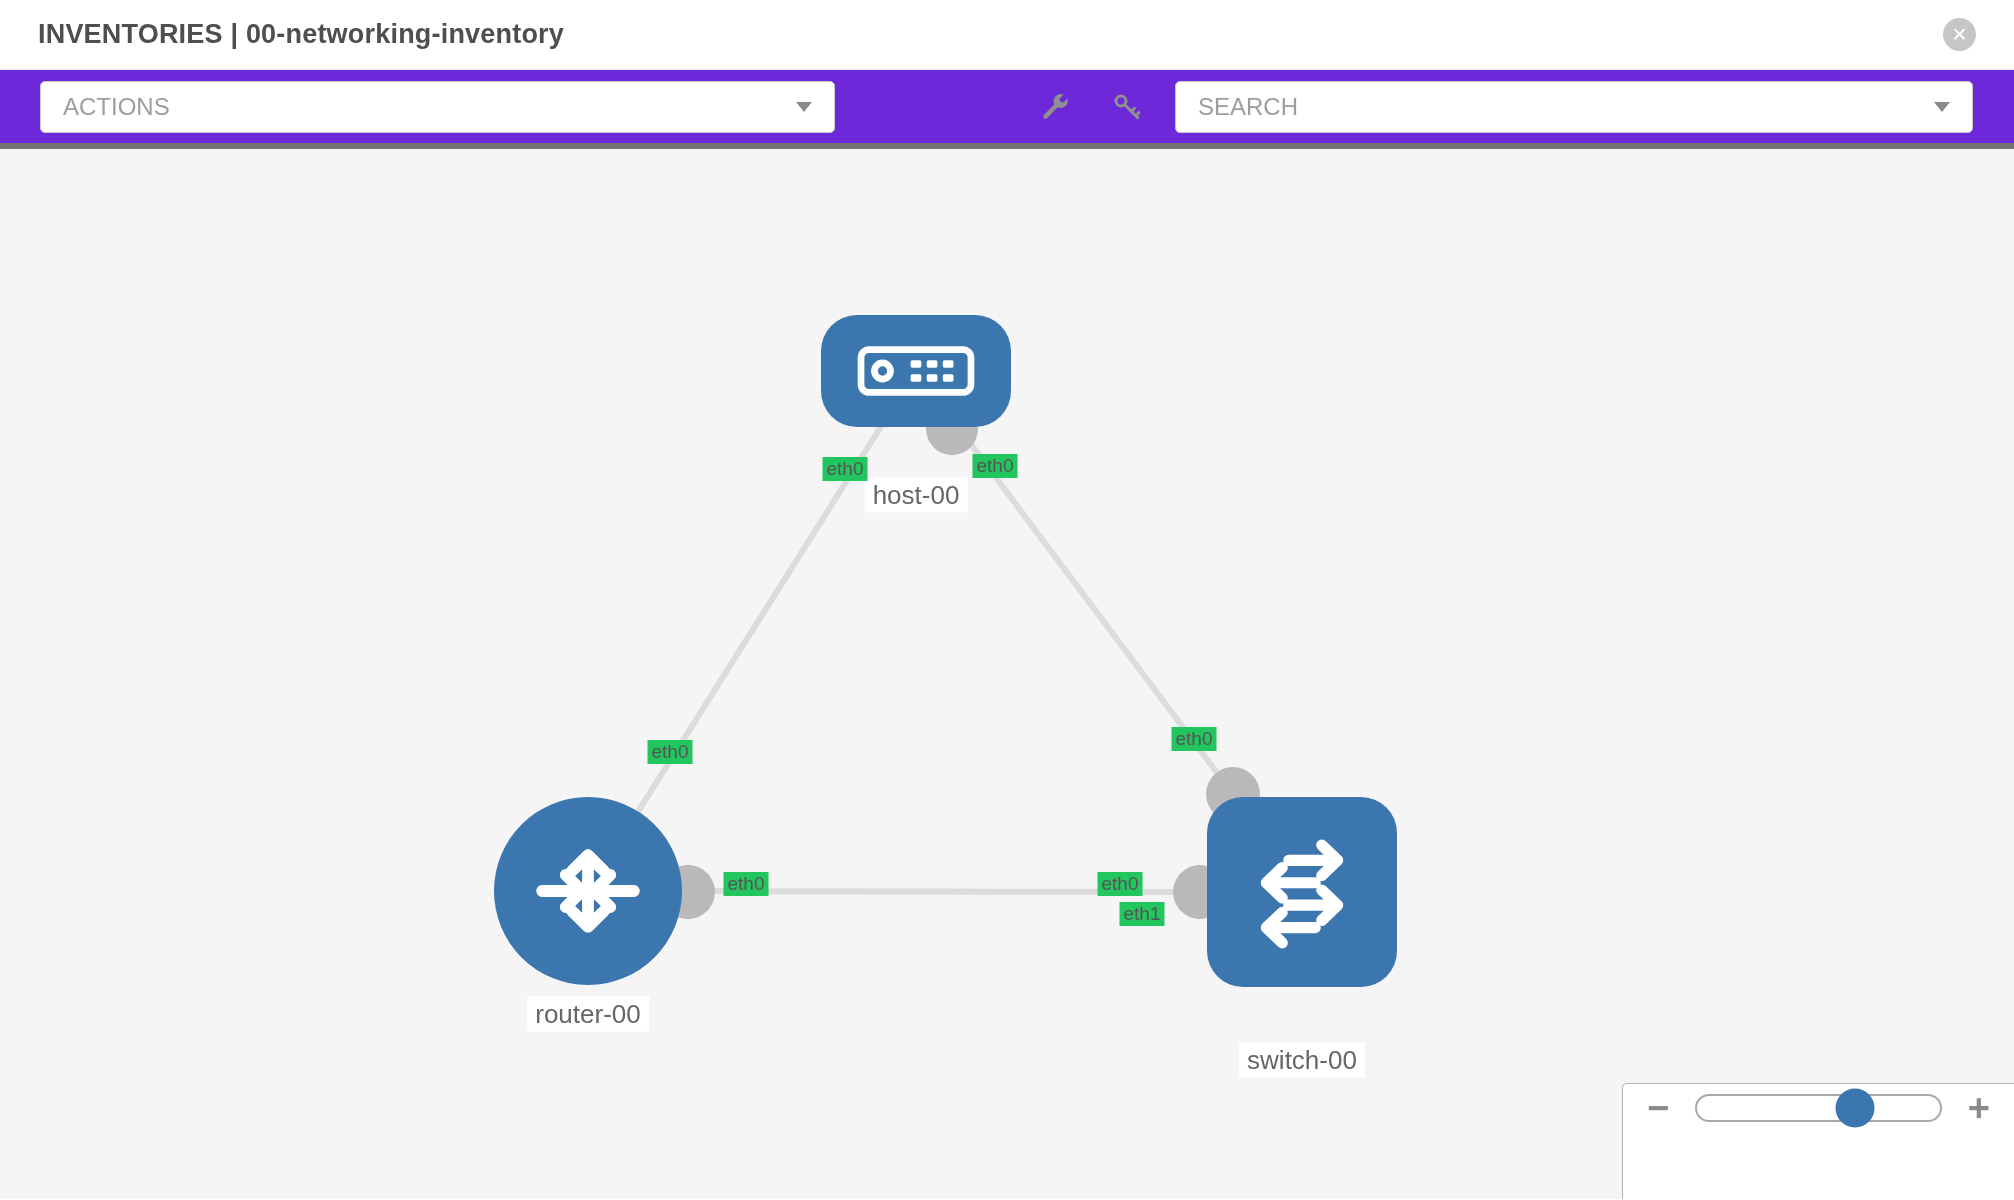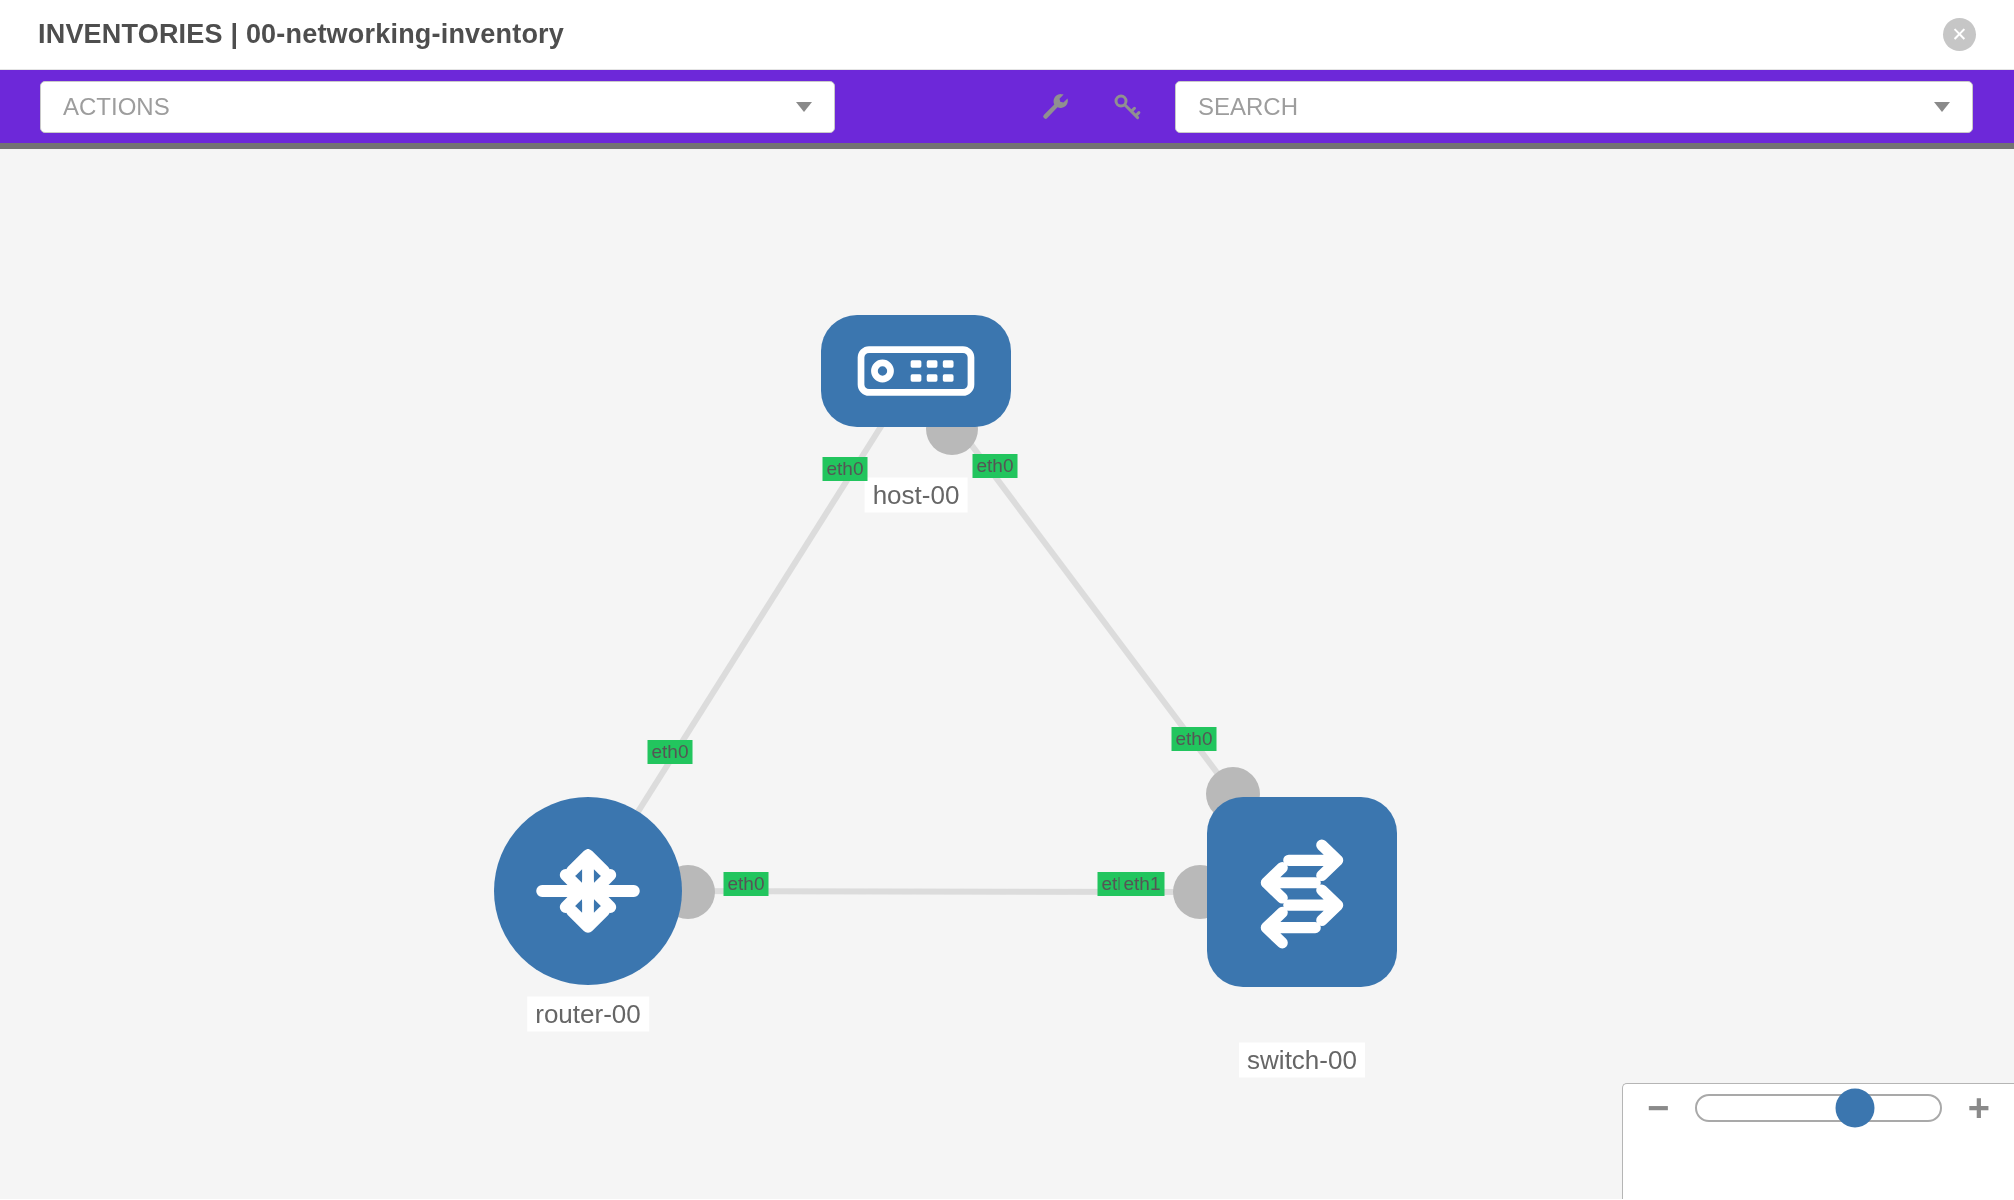--- a/index.html
+++ b/index.html
@@ -150,21 +150,21 @@
     <div class="node-label" style="left:916px; top:307px;margin-top:39px;">host-00</div>
     <div class="node-label" style="left:588px; top:865px;">router-00</div>
     <div class="node-label" style="left:1302px; top:911px;">switch-00</div>
 
     <div class="if-label" style="left:845px; top:320px;">eth0</div>
     <div class="if-label" style="left:995px; top:317px;">eth0</div>
     <div class="if-label" style="left:670px; top:603px;">eth0</div>
     <div class="if-label" style="left:1194px; top:590px;">eth0</div>
     <div class="if-label" style="left:746px; top:735px;">eth0</div>
     <div class="if-label" style="left:1120px; top:735px;">eth0</div>
-    <div class="if-label" style="left:1142px; top:735px;">eth1</div>
+    <div class="if-label" style="left:1142px; top:765px;">eth1</div>
 
     <div class="zoom-panel">
       <div class="zoom-row">
         <div class="zoom-btn">−</div>
         <div class="slider-track">
           <div class="slider-handle"></div>
         </div>
         <div class="zoom-btn">+</div>
       </div>
     </div>

